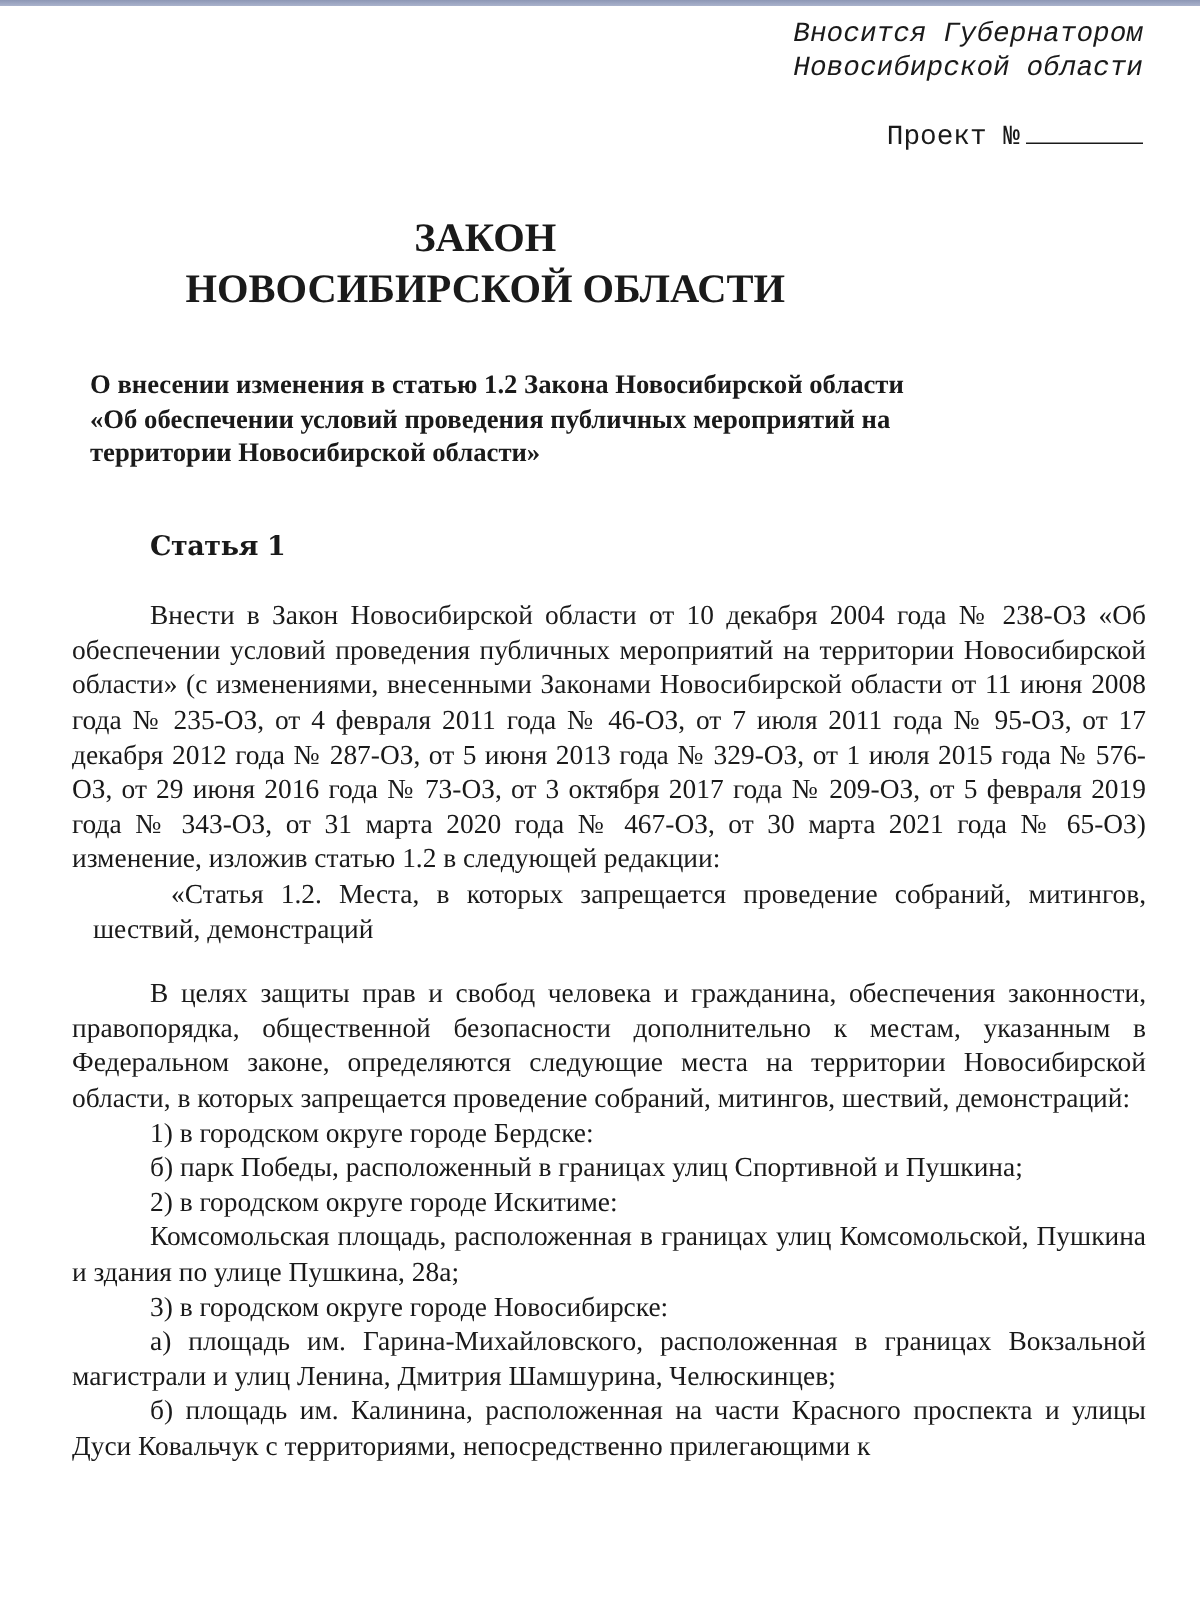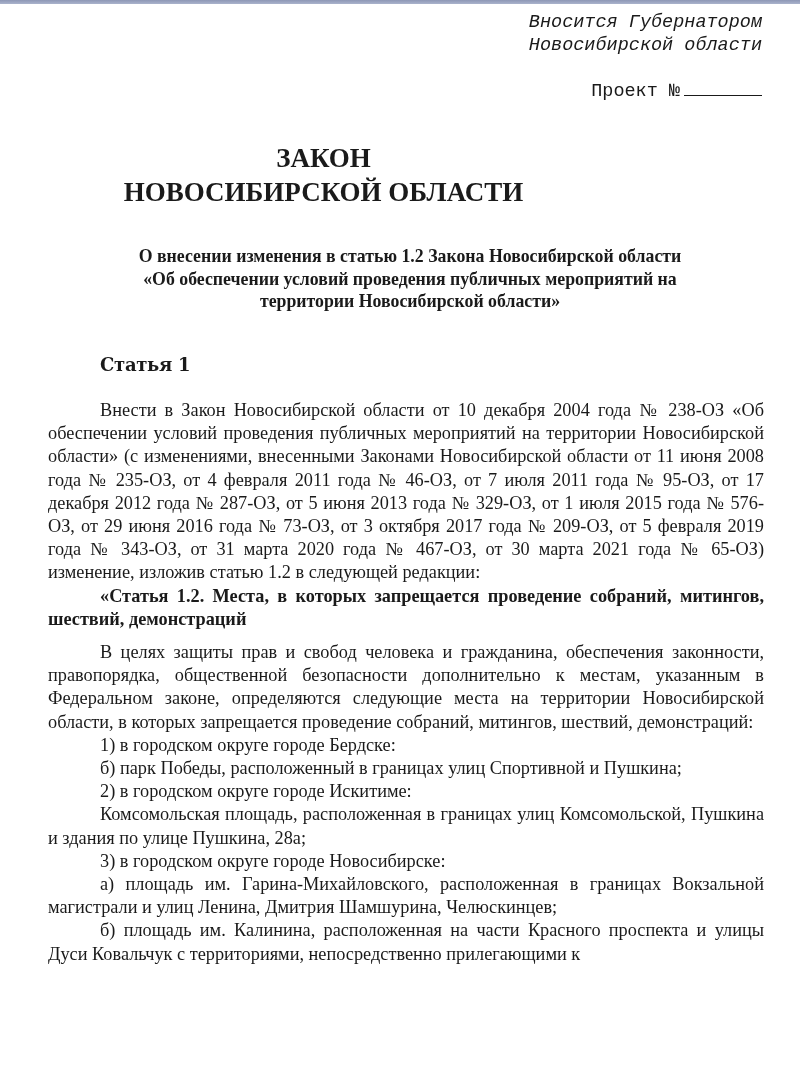--- a/index.html
+++ b/index.html
@@ -26,34 +26,34 @@
   .project .blank {
     display: inline-block; width: 78px; border-bottom: 1px solid #1a1a1a;
     height: 16px; vertical-align: baseline; margin-left: 4px;
   }
   .law-title {
     position: absolute; left: 0; width: 647px; top: 141px;
     text-align: center; font-weight: bold; font-size: 27px; line-height: 34px;
   }
   .subtitle {
     position: absolute; left: 60px; width: 700px; top: 245px;
-    text-align: center; font-weight: bold; font-size: 17.8px; line-height: 22.5px;
+    font-weight: bold; font-size: 17.8px; line-height: 22.5px;
   }
   .article-heading {
     position: absolute; left: 100px; top: 354px;
     font-weight: bold; font-size: 18px; line-height: 22px;
     font-family: "DejaVu Serif", serif; letter-spacing: -0.3px;
   }
   .body {
     position: absolute; left: 48px; width: 716px; top: 399px;
     font-size: 18.3px; line-height: 23.2px; text-align: justify;
   }
   .body p { margin: 0; text-indent: 52px; }
-  .body p.bold { font-weight: bold; }
-  .body p.gap { margin-top: 10px; }
+  .body p.bold { font-weight: normal; margin-left: 14px; }
+  .body p.gap { margin-top: 20px; }
 </style>
 </head>
 <body>
 
 <div class="topbar"></div>
 
 <div class="page">
 
   <div class="header-note">
     <div>Вносится Губернатором</div>

